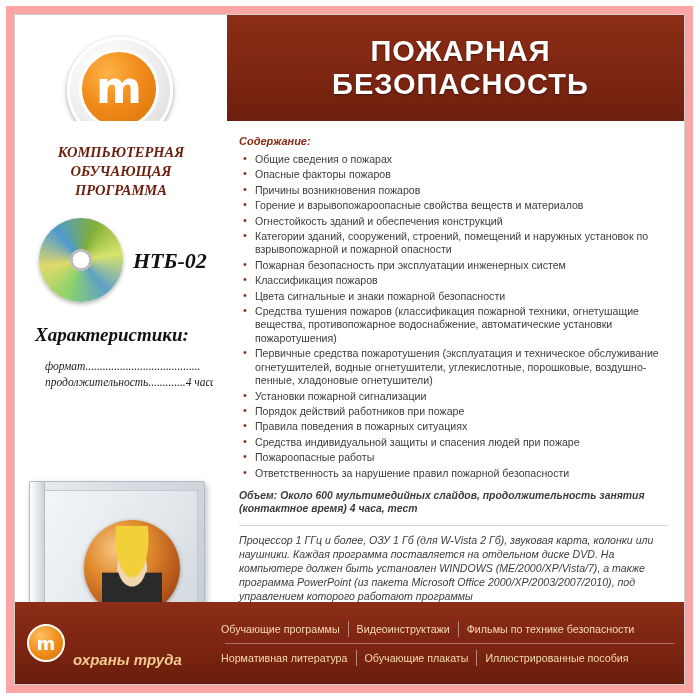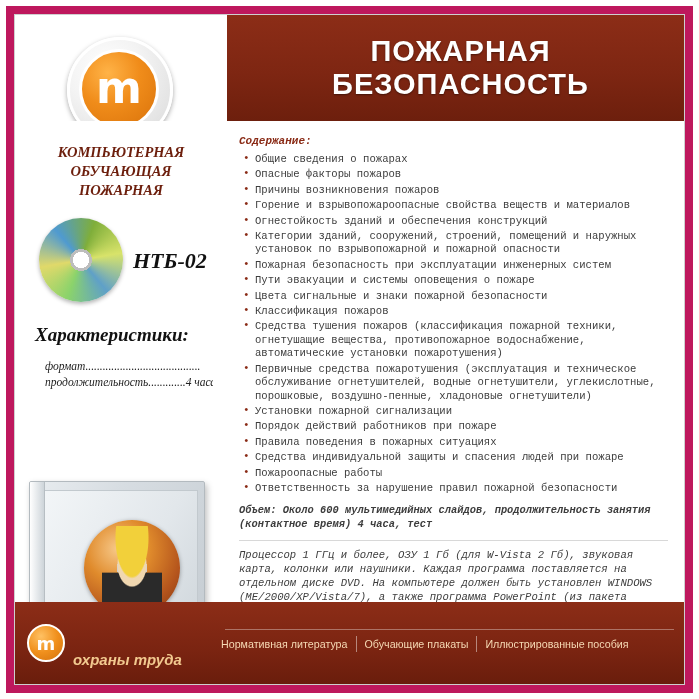--- a/index.html
+++ b/index.html
@@ -7,21 +7,21 @@
     width:699px;height:699px;
     background:#ffffff;
     font-family:"Liberation Sans", sans-serif;
     overflow:hidden;
   }
   .page{
     position:relative;
     width:699px;height:699px;
     box-sizing:border-box;
     border:6px solid #ffffff;
-    background:#be185d;
+    background:#fca5a5;
   }
   .frame{
     position:absolute;
     left:8px;top:8px;right:8px;bottom:8px;
     border:1px solid #cfcfcf;
     box-sizing:border-box;
     background:#ffffff;
   }
   
   .header{
@@ -157,21 +157,20 @@
       radial-gradient(ellipse at 50% 14%, #f2d03a 0 16px, rgba(0,0,0,0) 17px),
       radial-gradient(ellipse at 50% 46%, #f0d7b0 0 14px, rgba(0,0,0,0) 15px),
       linear-gradient(180deg, rgba(0,0,0,0) 55%, #2a2a2a 56%, #2a2a2a 100%);
   }
   
   .content{
     position:absolute;left:212px;top:106px;right:0;bottom:82px;
     padding:14px 16px 12px 12px;
     box-sizing:border-box;
     color:#3d3d3d;
-    font-family:Liberation Mono, monospace;
   }
   .section-label{
     font-size:11px;font-weight:bold;font-style:italic;color:#8a2b16;
     margin-bottom:6px;
   }
   ul.toc{
     list-style:none;margin:0;padding:0;
   }
   ul.toc li{
     position:relative;
@@ -274,21 +273,21 @@
     <div class="logo">
       <div class="logo-ring">
         <span class="logo-letter">m</span>
       </div>
     </div>
 
     <div class="left-col">
       <div class="prog-title">
         <div>КОМПЬЮТЕРНАЯ</div>
         <div>ОБУЧАЮЩАЯ</div>
-        <div>ПОЖАРНАЯ</div>
+        <div>ПРОГРАММА</div>
       </div>
 
       <div class="disc-wrap">
         <div class="disc"></div>
         <div class="disc-label">НТБ-02</div>
       </div>
 
       <div class="charact-title">Характеристики:</div>
 
       <div class="spec-list">
@@ -314,23 +313,22 @@
     <div class="content">
       <div class="section-label">Содержание:</div>
       <ul class="toc">
         <li>Общие сведения о пожарах</li>
         <li>Опасные факторы пожаров</li>
         <li>Причины возникновения пожаров</li>
         <li>Горение и взрывопожароопасные свойства веществ и материалов</li>
         <li>Огнестойкость зданий и обеспечения конструкций</li>
         <li>Категории зданий, сооружений, строений, помещений и наружных установок по взрывопожарной и пожарной опасности</li>
         <li>Пожарная безопасность при эксплуатации инженерных систем</li>
-        <li>Пути эвакуации и системы оповещения о пожаре</li>
+        <li>Классификация пожаров</li>
         <li>Цвета сигнальные и знаки пожарной безопасности</li>
-        <li>Классификация пожаров</li>
         <li>Средства тушения пожаров (классификация пожарной техники, огнетушащие вещества, противопожарное водоснабжение, автоматические установки пожаротушения)</li>
         <li>Первичные средства пожаротушения (эксплуатация и техническое обслуживание огнетушителей, водные огнетушители, углекислотные, порошковые, воздушно-пенные, хладоновые огнетушители)</li>
         <li>Установки пожарной сигнализации</li>
         <li>Порядок действий работников при пожаре</li>
         <li>Правила поведения в пожарных ситуациях</li>
         <li>Средства индивидуальной защиты и спасения людей при пожаре</li>
         <li>Пожароопасные работы</li>
         <li>Ответственность за нарушение правил пожарной безопасности</li>
       </ul>
 
@@ -345,20 +343,27 @@
       <div class="footer-logo">
         <div class="shop-badge">
           <span>m</span>
         </div>
         <div class="shop-text">
           <div class="shop-line2">охраны труда</div>
         </div>
       </div>
 
       <div class="footer-links">
+        <div class="link-row">
+          <a class="flink">Обучающие программы</a>
+          <span class="sep"></span>
+          <a class="flink">Видеоинструктажи</a>
+          <span class="sep"></span>
+          <a class="flink">Фильмы по технике безопасности</a>
+        </div>
         <div class="divider-line"></div>
         <div class="link-row">
           <a class="flink">Нормативная литература</a>
           <span class="sep"></span>
           <a class="flink">Обучающие плакаты</a>
           <span class="sep"></span>
           <a class="flink">Иллюстрированные пособия</a>
         </div>
       </div>
     </div>

